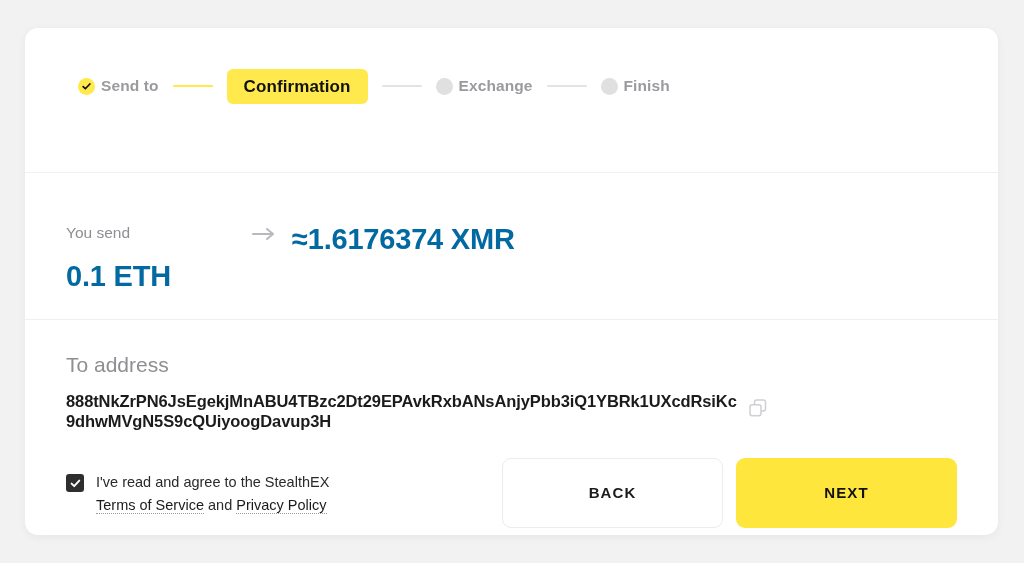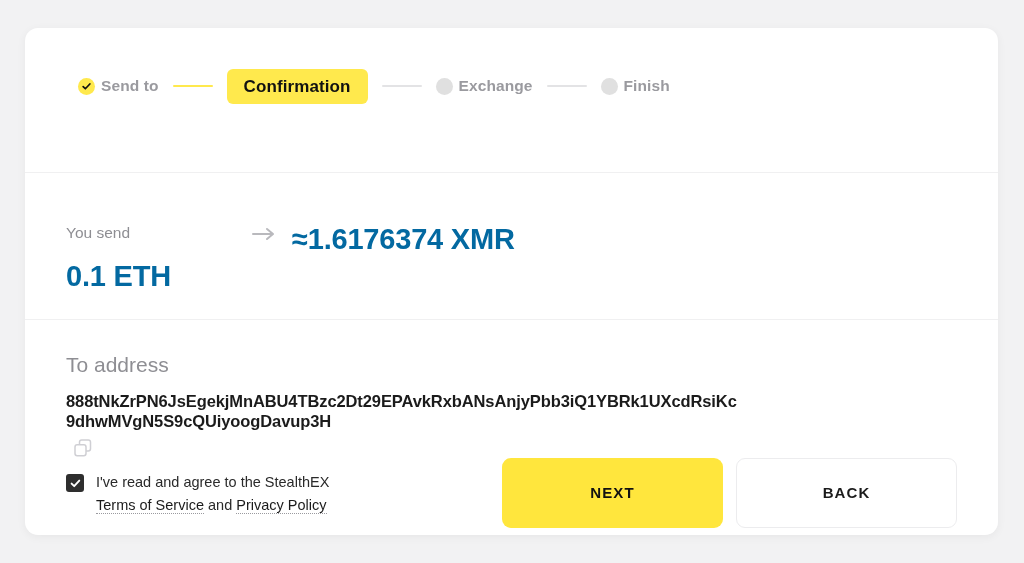--- a/index.html
+++ b/index.html
@@ -148,21 +148,20 @@
   }
   .address-label {
     font-size: 21px;
     color: #8e8e93;
     line-height: 1;
   }
   .address-row {
     display: flex;
     align-items: flex-start;
     margin-top: 16px;
-    flex-direction: column;
   }
   .address-value {
     font-size: 16.5px;
     font-weight: bold;
     color: #1b1b1b;
     line-height: 1.22;
     width: 675px;
     word-break: break-all;
     letter-spacing: -0.1px;
   }
@@ -327,19 +326,19 @@
         </span>
         <div class="agree-text">
           <span>I've read and agree to the StealthEX</span>
           <span class="lnk">Terms of Service</span>
           <span>and</span>
           <span class="lnk">Privacy Policy</span>
         </div>
       </div>
 
       <div class="btns">
+        <button class="btn btn-back">BACK</button>
         <button class="btn btn-next">NEXT</button>
-        <button class="btn btn-back">BACK</button>
       </div>
     </div>
 
   </div>
 </div>
 
 </body></html>

